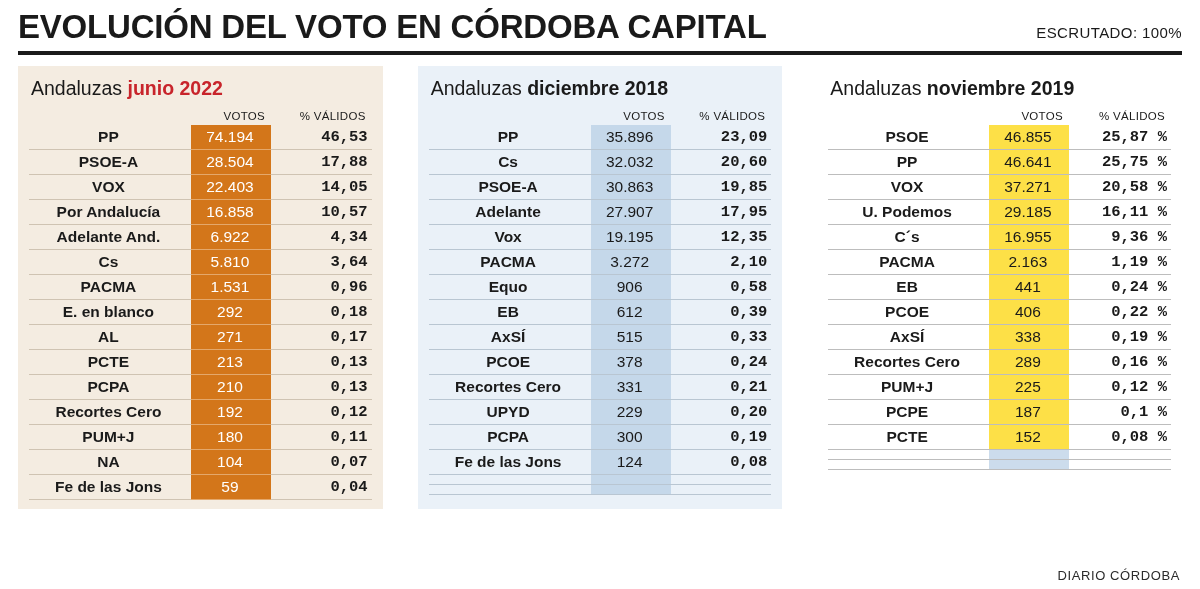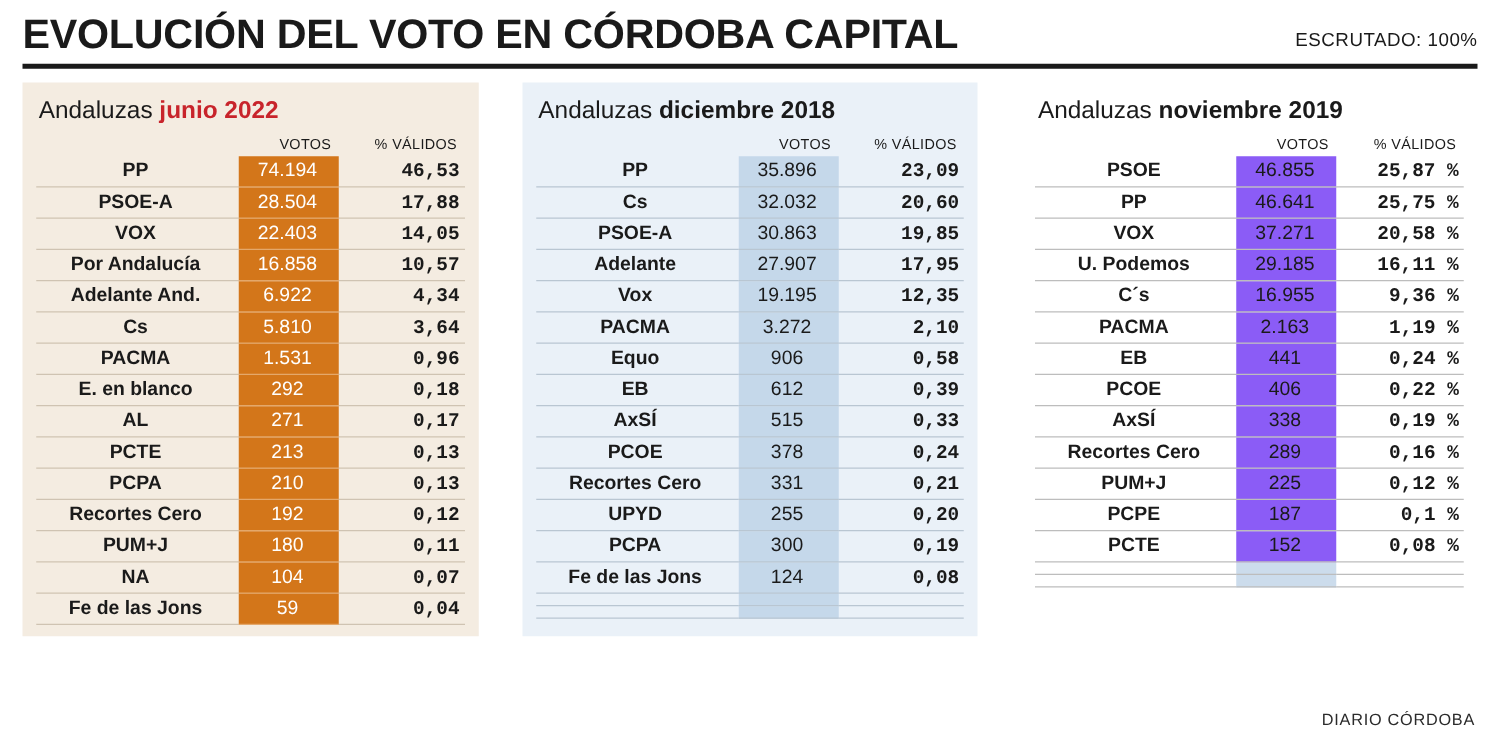--- a/index.html
+++ b/index.html
@@ -112,21 +112,21 @@
   }
   .col.beige td { border-bottom: 1px solid #cfc3b2; }
   .col.beige td.votes { border-bottom: 1px solid #e4a86b; }
 
   
   .col.blue td.votes { background: #c5d8ea; }
   .col.blue td { border-bottom: 1px solid #b9c6d2; }
   .col.blue .votes-filler { background: #c5d8ea; }
 
   
-  .col.white td.votes { background: #8b5cf6; margin-top: 28px; }
+  .col.white td.votes { background: #fde047; margin-top: 28px; }
   .col.white td { border-bottom: 1px solid #bdbdbd; }
   .col.white .votes-filler { background: #ccdcec; }
 
   .filler-row td { border-bottom: none; height: 9px; padding: 0; }
   .filler-row td.votes-filler { padding: 0; }
 
   .footer {
     position: absolute;
     right: 20px;
     bottom: 6px;
@@ -302,21 +302,21 @@
               <td class="votes">378</td>
               <td class="pct">0,24</td>
             </tr>
           <tr>
               <td class="party">Recortes Cero</td>
               <td class="votes">331</td>
               <td class="pct">0,21</td>
             </tr>
           <tr>
               <td class="party">UPYD</td>
-              <td class="votes">255</td>
+              <td class="votes">229</td>
               <td class="pct">0,20</td>
             </tr>
           <tr>
               <td class="party">PCPA</td>
               <td class="votes">300</td>
               <td class="pct">0,19</td>
             </tr>
           <tr>
               <td class="party">Fe de las Jons</td>
               <td class="votes">124</td>

